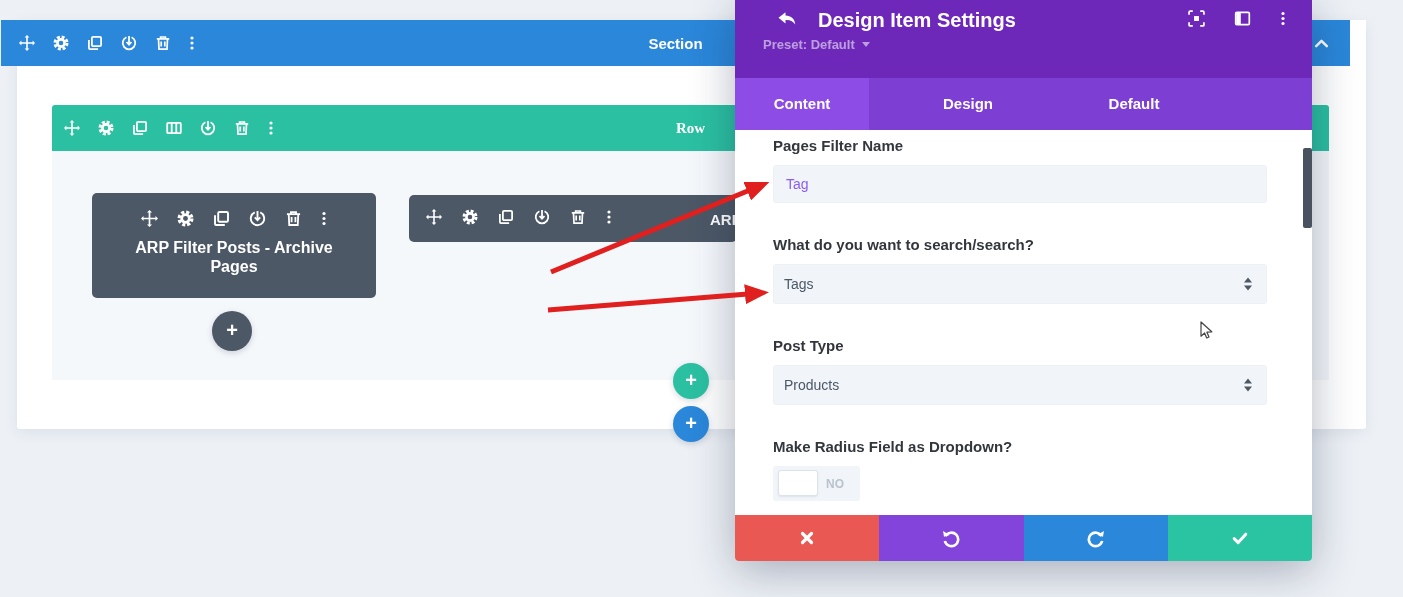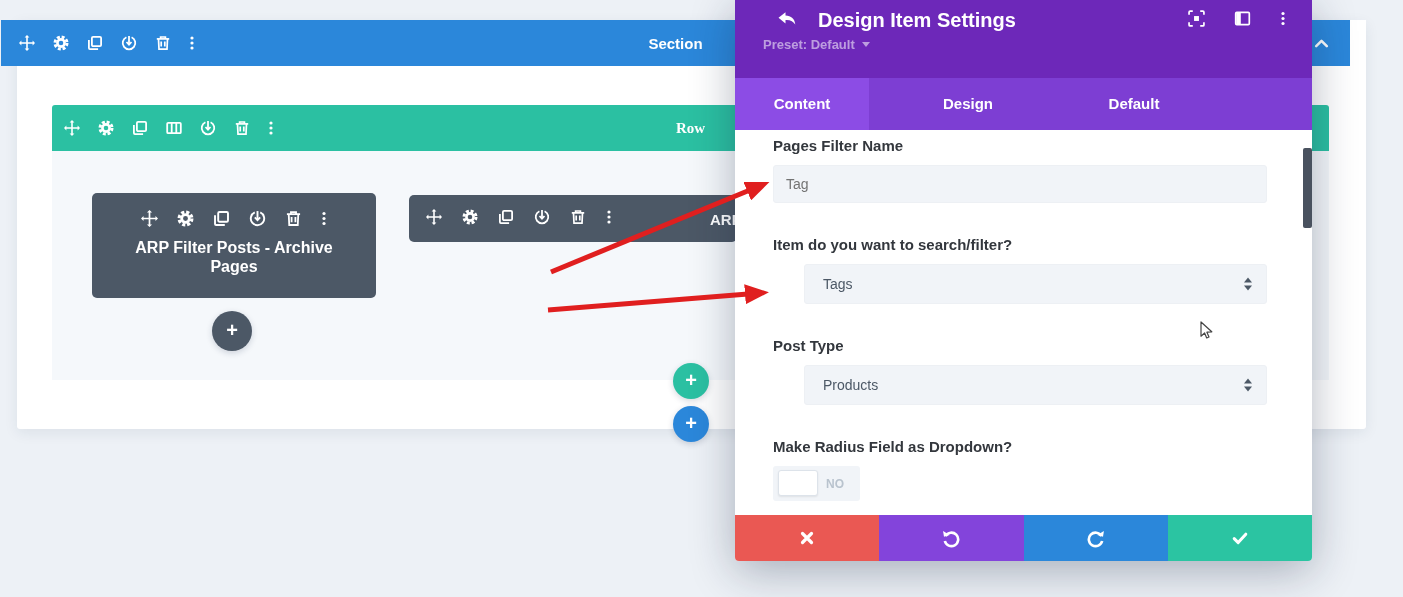--- a/index.html
+++ b/index.html
@@ -48,23 +48,23 @@
              color:rgba(255,255,255,.55);display:flex;align-items:center;gap:7px;}
   .caret-down{width:0;height:0;border-left:4px solid transparent;border-right:4px solid transparent;
               border-top:5px solid rgba(255,255,255,.55);}
   .modal-tabs{height:52px;background:#7d3ed3;display:flex;gap:32px;}
   .tab{width:134px;text-align:center;line-height:52px;color:#fff;font-weight:bold;font-size:15px;cursor:default;}
   .tab.active{background:#8c4ce5;}
   .modal-body{position:relative;height:385px;box-sizing:border-box;padding:7px 45px 0 38px;background:#fff;}
   .fgroup{margin-bottom:33px;}
   .flabel{font-size:15px;font-weight:bold;color:#33373d;margin-bottom:11px;}
   .ftext{width:100%;height:38px;background:#f1f4f8;border:1px solid #edf0f4;border-radius:3px;
-         box-sizing:border-box;padding:0 12px;font-size:14px;color:#737373;font-family:"Liberation Sans",sans-serif;outline:none;}
+         box-sizing:border-box;padding:0 12px;font-size:14px;color:#8b5cf6;font-family:"Liberation Sans",sans-serif;outline:none;}
   .fselect{height:38px;background:#f1f4f8;border:1px solid #edf0f4;border-radius:3px;display:flex;
-           align-items:center;padding:0 18px;font-size:14px;color:#4c5866;position:relative;margin-left:31px;}
+           align-items:center;padding:0 10px;font-size:14px;color:#4c5866;position:relative;}
   .sel-arrows{position:absolute;right:14px;top:50%;transform:translateY(-50%);display:flex;flex-direction:column;gap:3px;}
   .arr-up{width:0;height:0;border-left:4px solid transparent;border-right:4px solid transparent;border-bottom:5px solid #4c5866;}
   .arr-dn{width:0;height:0;border-left:4px solid transparent;border-right:4px solid transparent;border-top:5px solid #4c5866;}
   .toggle{width:87px;height:35px;background:#f1f4f8;border-radius:3px;position:relative;}
   .knob{position:absolute;left:5px;top:4px;width:40px;height:26px;background:#fff;border:1px solid #dde3ea;
         border-radius:3px;box-shadow:0 1px 2px rgba(0,0,0,.08);box-sizing:border-box;}
   .toggle-label{position:absolute;left:53px;top:0;height:100%;display:flex;align-items:center;
                 font-size:12px;font-weight:bold;color:#b9c3ce;}
   .modal-scrollbar{position:absolute;right:0;top:148px;width:9px;height:80px;background:#49525f;border-radius:2px;z-index:45;}
   .modal-footer{height:46px;display:flex;}
@@ -298,21 +298,21 @@
       <div class="tab">Design</div>
       <div class="tab">Default</div>
     </div>
 
     <div class="modal-body">
       <div class="fgroup">
         <div class="flabel">Pages Filter Name</div>
         <input class="ftext" type="text" value="Tag" style="">
       </div>
       <div class="fgroup">
-        <div class="flabel">Item do you want to search/filter?</div>
+        <div class="flabel">What do you want to search/search?</div>
         <div class="fselect">
           <span>Tags</span>
           <span class="sel-arrows">
               <span class="arr-up"></span>
               <span class="arr-dn"></span>
             </span>
         </div>
       </div>
       <div class="fgroup">
         <div class="flabel">Post Type</div>

